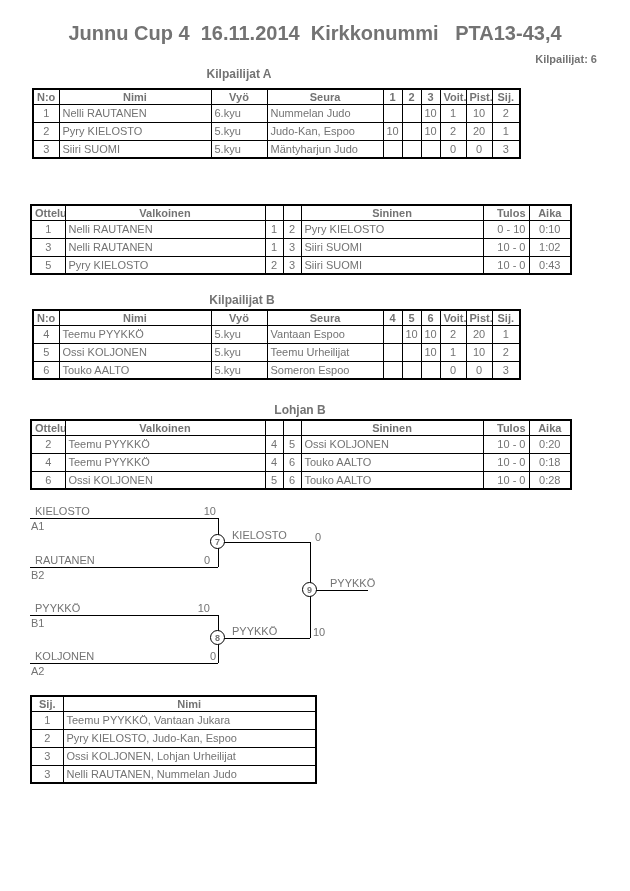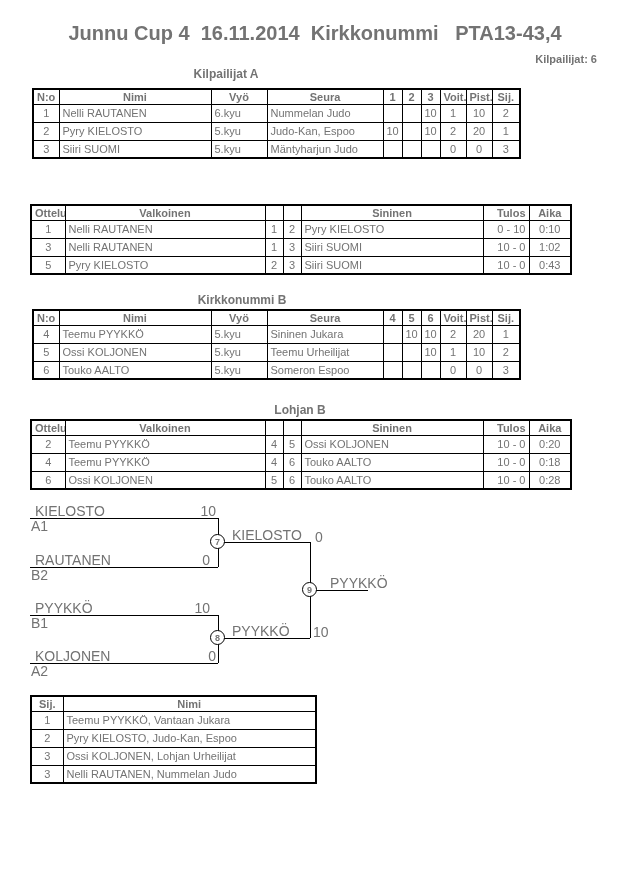--- a/index.html
+++ b/index.html
@@ -17,35 +17,35 @@
                      overflow:hidden; white-space:nowrap; }
   .tbl thead th { height:15px; font-weight:bold; }
   .tbl tbody td { height:18px; }
   .tl { text-align:left; }
   .tc { text-align:center; }
   .trr { text-align:right; padding-right:7px; }
   .bracket { position:absolute; left:0; top:500px; width:630px; height:185px; }
   .hl, .vl { position:absolute; background:#000; }
   .hl { height:1px; }
   .vl { width:1px; }
-  .bl { position:absolute; font-size:14px; line-height:12px; white-space:nowrap; }
+  .bl { position:absolute; font-size:11px; line-height:12px; white-space:nowrap; }
   .score { width:18px; text-align:right; }
   .node { position:absolute; width:15px; height:15px; border:1px solid #000;
           border-radius:50%; background:#fff; font-size:9px; font-weight:bold;
           display:flex; align-items:center; justify-content:center; z-index:2; }
 </style>
 </head>
 <body>
 
 <div class="page">
 
   <div class="title">Junnu Cup 4  16.11.2014  Kirkkonummi   PTA13-43,4</div>
   <div class="competitors">Kilpailijat: 6</div>
 
-  <div class="sec-heading" style="left:16px;top:67px;width:420px">Kilpailijat A</div>
+  <div class="sec-heading" style="left:29px;top:67px;width:420px">Kilpailijat A</div>
   <table class="tbl" style="left:32px;top:88px;width:487px">
     <colgroup>
       <col style="width:26px">
         <col style="width:152px">
         <col style="width:56px">
         <col style="width:116px">
       <col style="width:19px">
         <col style="width:19px">
         <col style="width:19px">
       <col style="width:26px">
@@ -151,21 +151,21 @@
         <td class="tl">Pyry KIELOSTO</td>
         <td class="tc">2</td>
         <td class="tc">3</td>
         <td class="tl">Siiri SUOMI</td>
         <td class="trr">10 - 0</td>
         <td class="tc">0:43</td>
       </tr>
     </tbody>
   </table>
 
-  <div class="sec-heading" style="left:32px;top:293px;width:420px">Kirkkonummi B</div>
+  <div class="sec-heading" style="left:32px;top:293px;width:420px">Kilpailijat B</div>
   <table class="tbl" style="left:32px;top:309px;width:487px">
     <colgroup>
       <col style="width:26px">
         <col style="width:152px">
         <col style="width:56px">
         <col style="width:116px">
       <col style="width:19px">
         <col style="width:19px">
         <col style="width:19px">
       <col style="width:26px">
@@ -184,21 +184,21 @@
         <th class="tc">Voit.</th>
         <th class="tc">Pist.</th>
         <th class="tc">Sij.</th>
       </tr>
     </thead>
     <tbody>
       <tr>
         <td class="tc">4</td>
         <td class="tl">Teemu PYYKKÖ</td>
         <td class="tl">5.kyu</td>
-        <td class="tl">Sininen Jukara</td>
+        <td class="tl">Vantaan Espoo</td>
         <td class="tc"></td>
         <td class="tc">10</td>
         <td class="tc">10</td>
         <td class="tc">2</td>
         <td class="tc">20</td>
         <td class="tc">1</td>
       </tr>
       <tr>
         <td class="tc">5</td>
         <td class="tl">Ossi KOLJONEN</td>

